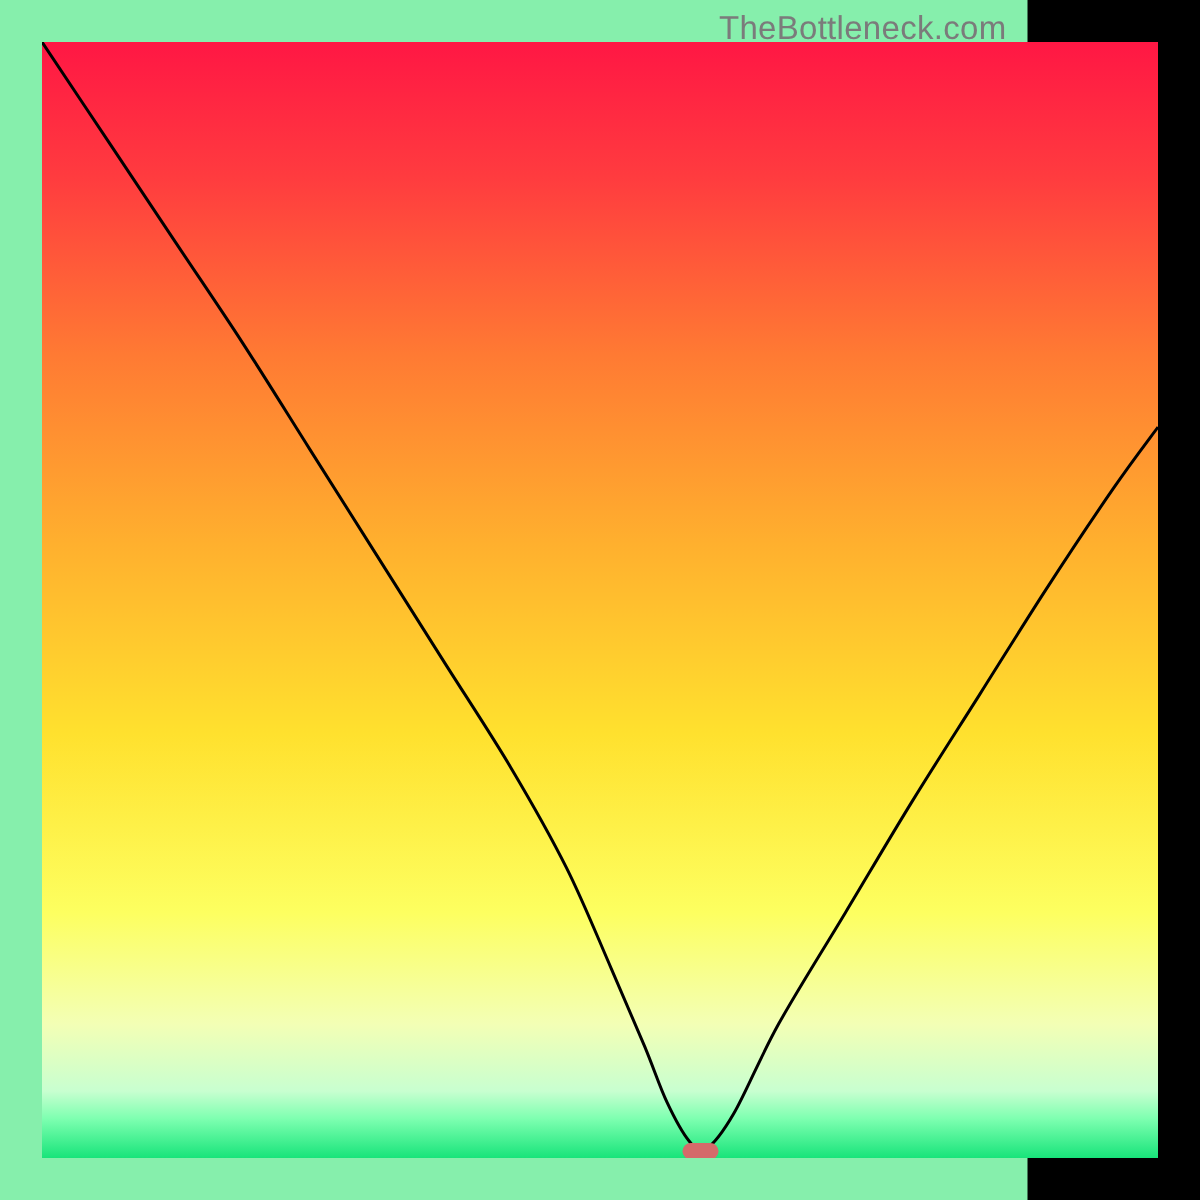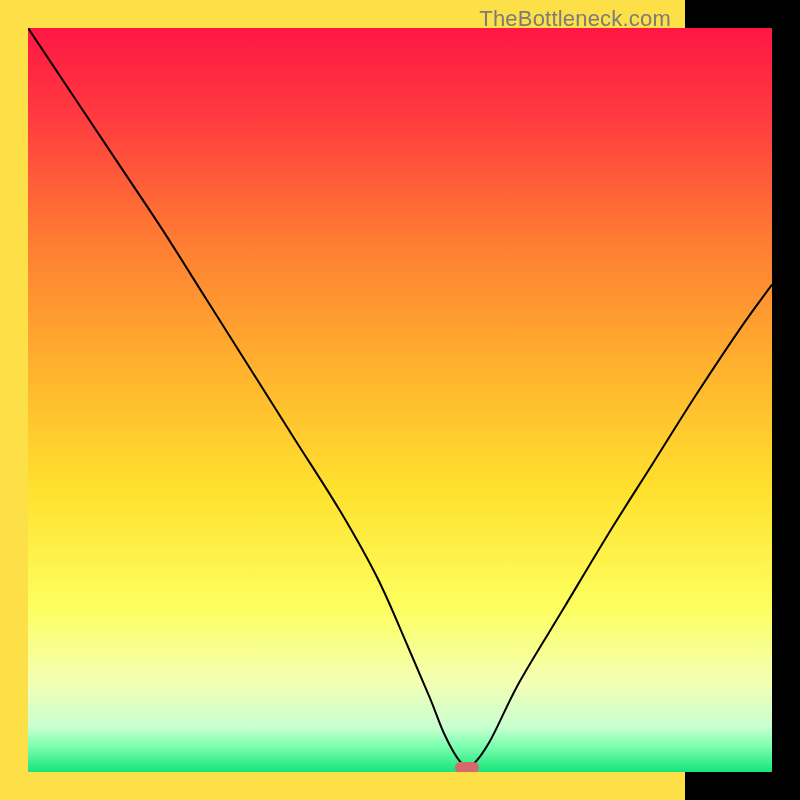--- a/index.html
+++ b/index.html
@@ -1,21 +1,21 @@
 <!DOCTYPE html>
 <html><head>
 <meta charset="utf-8">
 <style>
   * { margin: 0; padding: 0; box-sizing: border-box; }
   html, body { width: 800px; height: 800px; overflow: hidden; background: #000; font-family: Arial, Helvetica, sans-serif; }
   .frame {
     position: relative;
     width: 685px;
     height: 800px;
-    background: #fde047;
+    background: #86efac;
   }
   .plot-area {
     position: absolute;
     left: 28px;
     top: 28px;
     width: 744px;
     height: 744px;
     overflow: hidden;
   }
   .gradient-bg {

